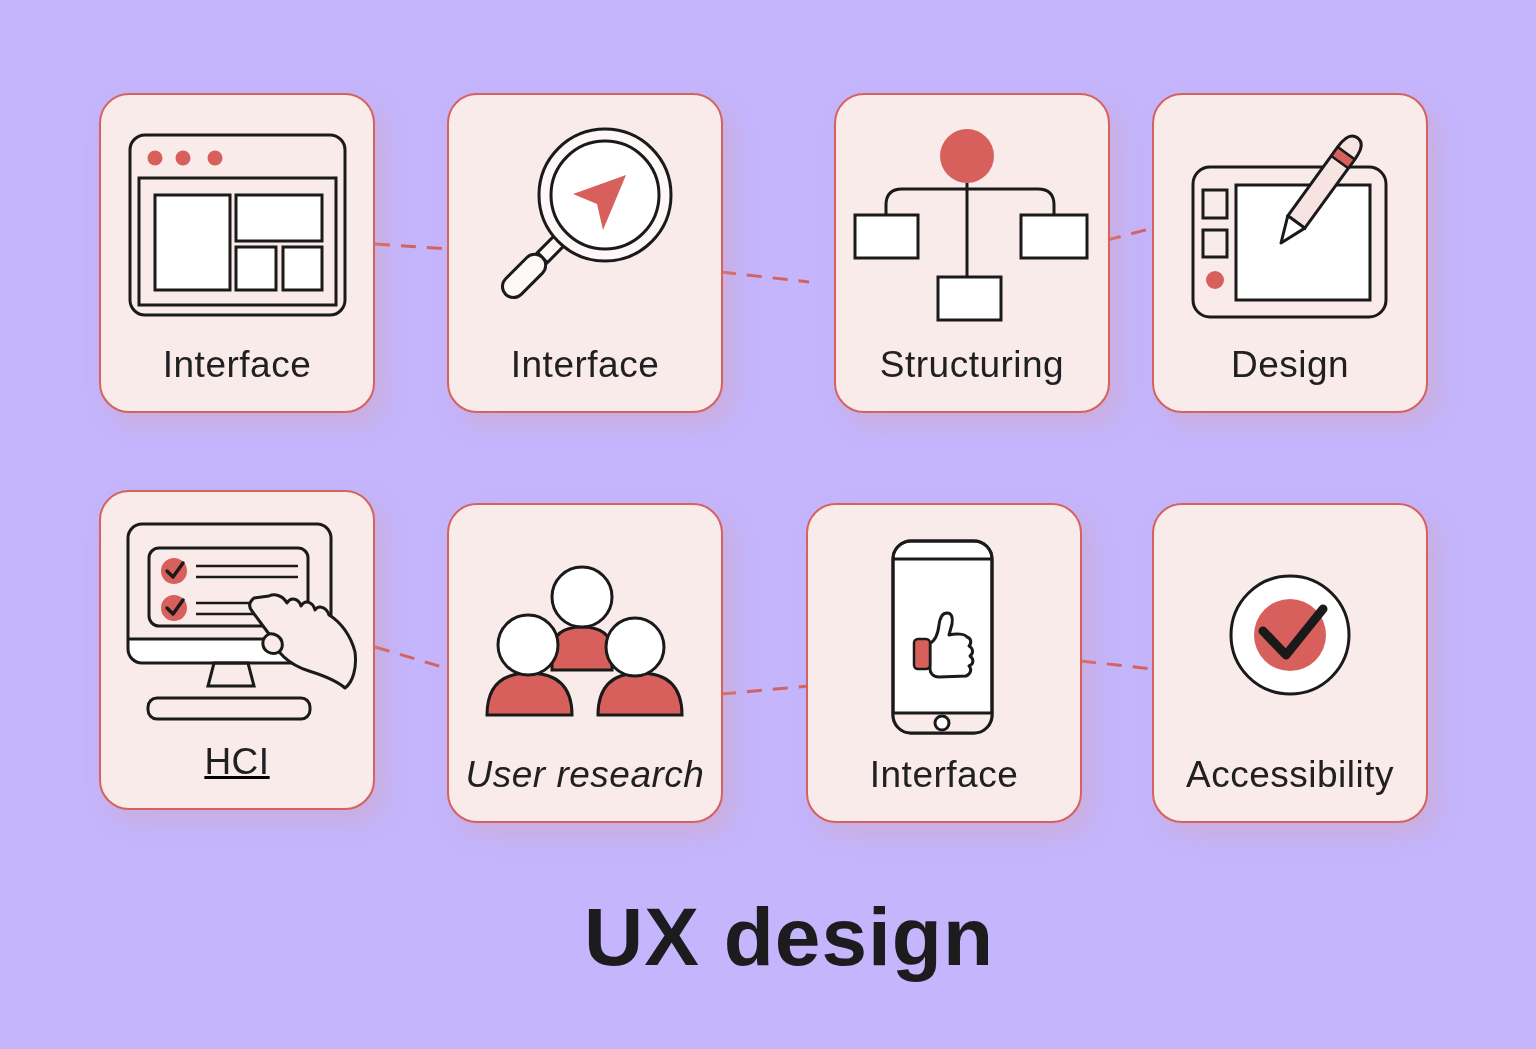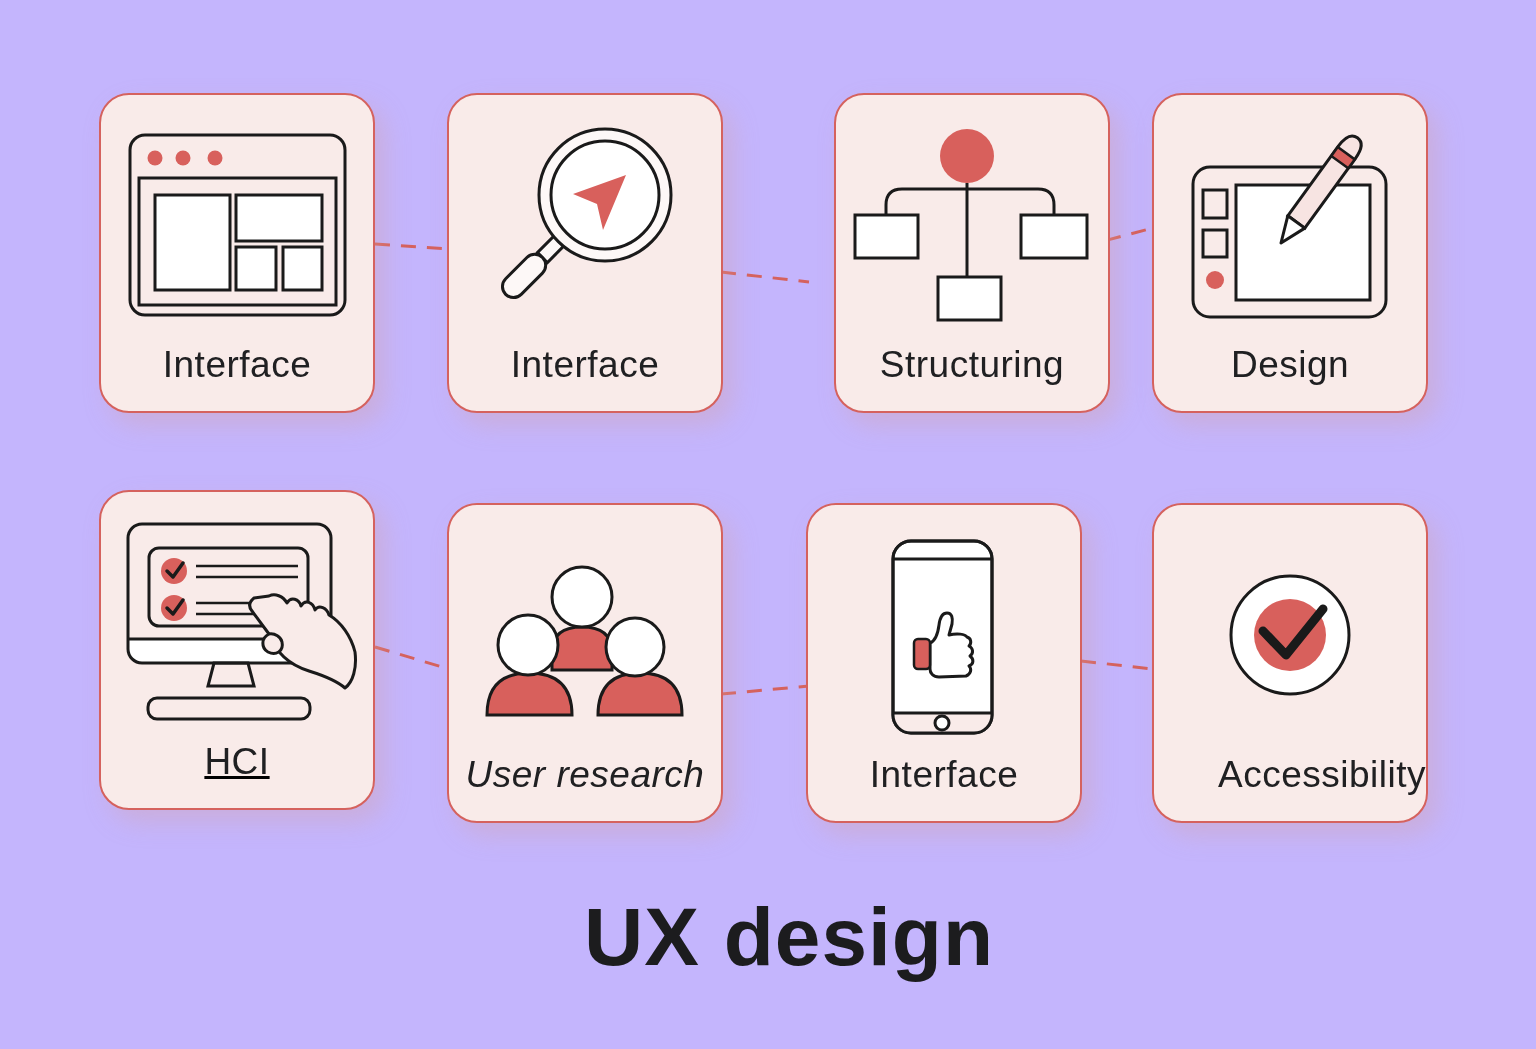--- a/index.html
+++ b/index.html
@@ -17,21 +17,21 @@
          font-size:82px;font-weight:bold;color:#1c1c1e;letter-spacing:1px;padding-left:42px;}
   #connectors{position:absolute;left:0;top:0;pointer-events:none;}
   
   #card-interface{left:99px;top:93px;}
   #card-navigation{left:447px;top:93px;}
   #card-structuring{left:806px;top:93px;margin-left:28px;}
   #card-design{left:1152px;top:93px;}
   #card-hci{left:99px;top:490px;text-decoration:underline;}
   #card-user-research{left:447px;top:503px;font-style:italic;}
   #card-usability{left:806px;top:503px;}
-  #card-accessibility{left:1152px;top:503px;align-items:flex-end;}
+  #card-accessibility{left:1152px;top:503px;}
 </style>
 </head>
 <body>
 
 <div id="canvas">
 
   <svg id="connectors" width="1536" height="1049" viewBox="0 0 1536 1049">
     <g stroke="#d5625e" stroke-width="3" stroke-dasharray="15 11" fill="none">
       <line x1="375" y1="244" x2="449" y2="249"></line>
       <line x1="721" y1="272" x2="809" y2="282"></line>

